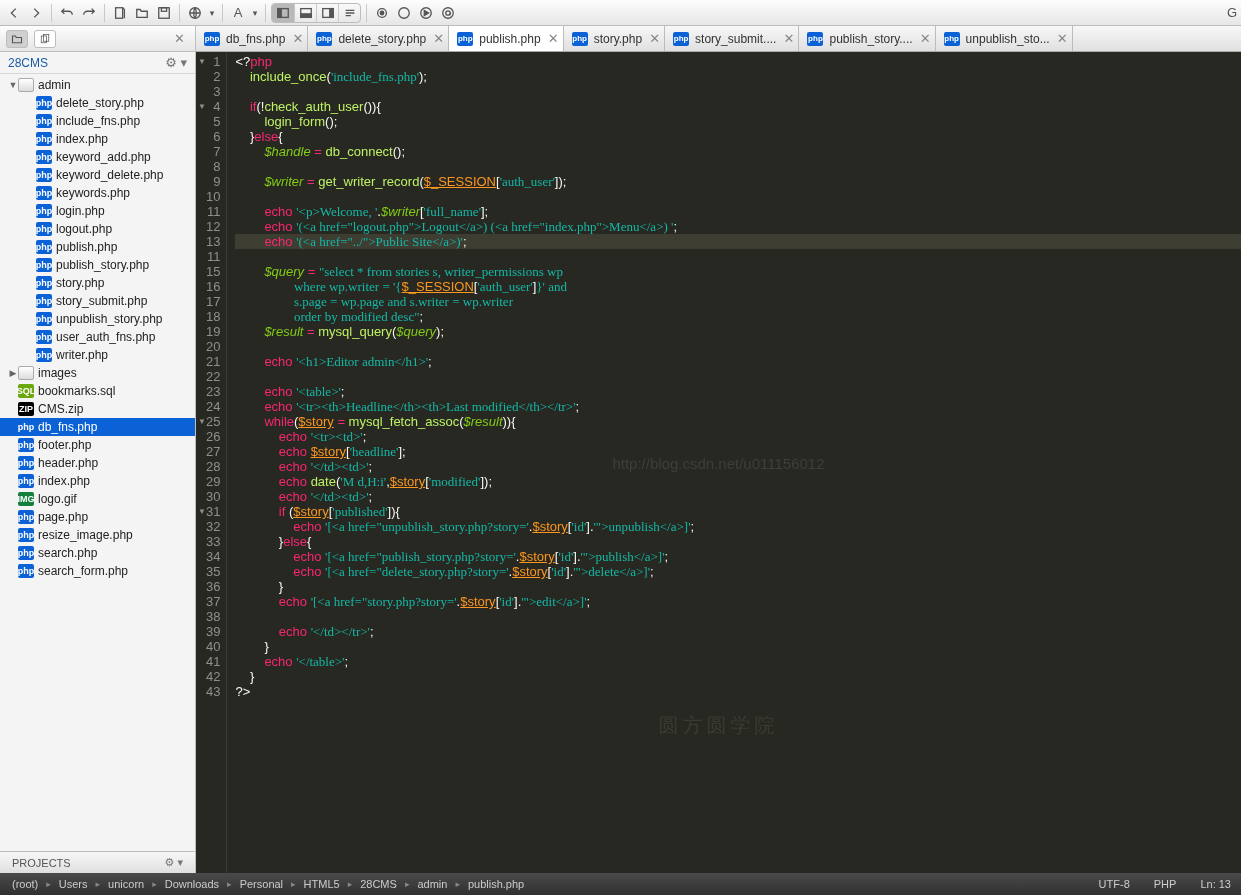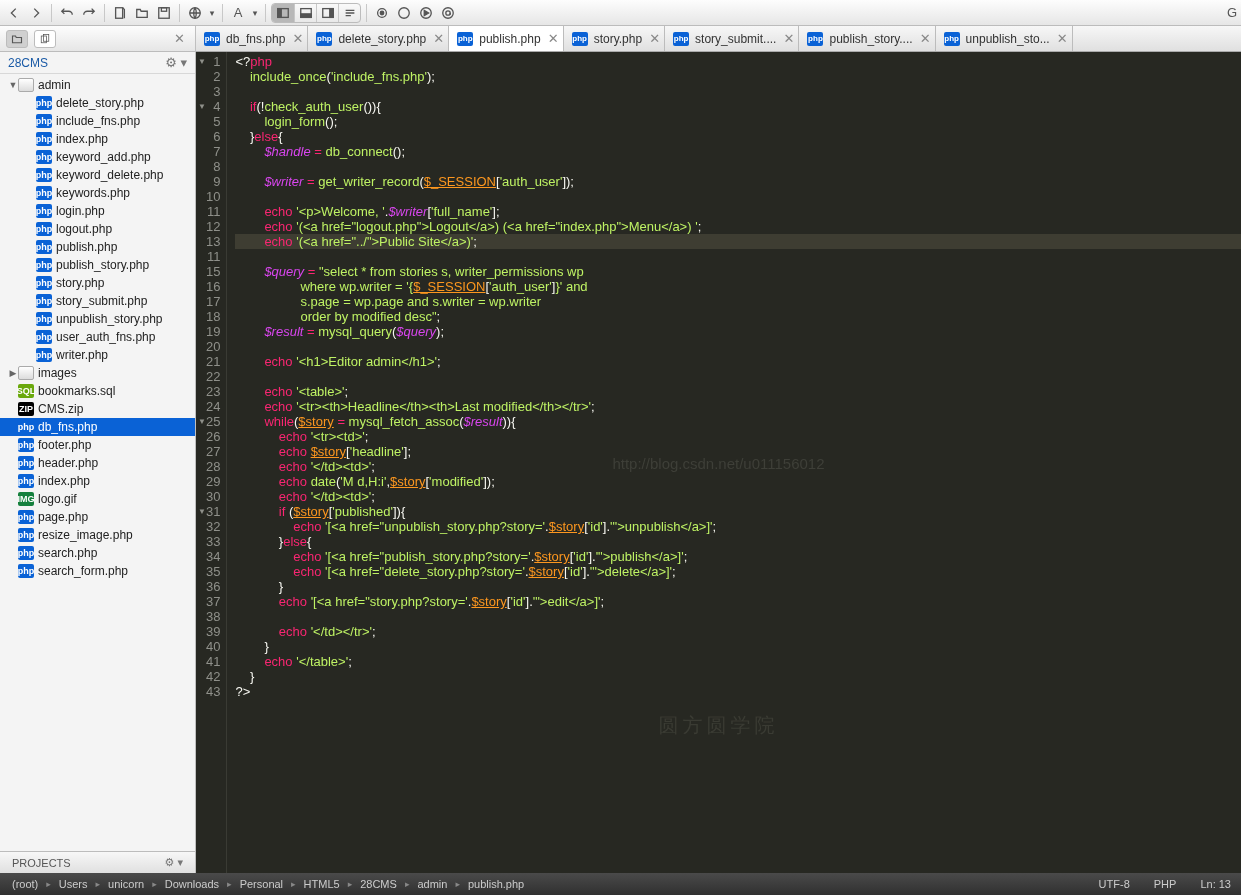--- a/index.html
+++ b/index.html
@@ -40,24 +40,24 @@
 .tab-label { overflow: hidden; text-overflow: ellipsis; white-space: nowrap; max-width: 120px; }
 .code-wrap { flex: 1; display: flex; overflow: auto; font-family: Menlo, Consolas, monospace; font-size: 13px; line-height: 15px; position: relative; }
 .gutter { background: #272822; color: #8f908a; text-align: right; padding: 2px 6px 2px 10px; user-select: none; border-right: 1px solid #3a3b34; }
 .gutter .ln { height: 15px; position: relative; }
 .gutter .fold { position: absolute; left: -8px; color: #8f908a; font-size: 8px; }
 .code { padding: 2px 0 18px 8px; color: #f8f8f2; white-space: pre; min-width: 0; width: 100%; }
 .code .row { height: 15px; }
 .code .row.current { background: #3e3d32; }
 .c-kw { color: #f92672; }
 .c-fn { color: #bef264; }
-.c-str { color: #bef264; }
+.c-str { color: #14b8a6; font-family: Liberation Serif, serif; }
 .c-br { color: #f8f8f2; }
 .c-var { color: #fd971f; text-decoration: underline; }
-.c-var2 { color: #d946ef; font-style: italic; }
+.c-var2 { color: #84cc16; font-style: italic; }
 .watermark { position: absolute; left: 50%; top: 50%; transform: translate(-50%,-50%); color: #3e3f38; font-size: 15px; pointer-events: none; }
 .watermark2 { position: absolute; left: 50%; top: 82%; transform: translate(-50%,-50%); color: #3a3b33; font-size: 20px; pointer-events: none; letter-spacing: 4px; }
 .sidebar-footer { height: 22px; background: linear-gradient(#f7f7f7,#e0e0e0); border-top: 1px solid #bcbcbc; display: flex; align-items: center; padding: 0 12px; font-size: 11px; color: #555; }
 .sidebar-footer .gear { margin-left: auto; color: #777; }
 .statusbar { height: 22px; background: linear-gradient(#4a4a4a,#303030); color: #ccc; display: flex; align-items: center; font-size: 11px; padding: 0 10px; gap: 12px; }
 .crumbs { display: flex; align-items: center; gap: 4px; }
 .crumbs span { padding: 0 2px; }
 .crumbs .sep { color: #888; font-size: 9px; }
 .st-right { margin-left: auto; display: flex; gap: 24px; }
 </style>

